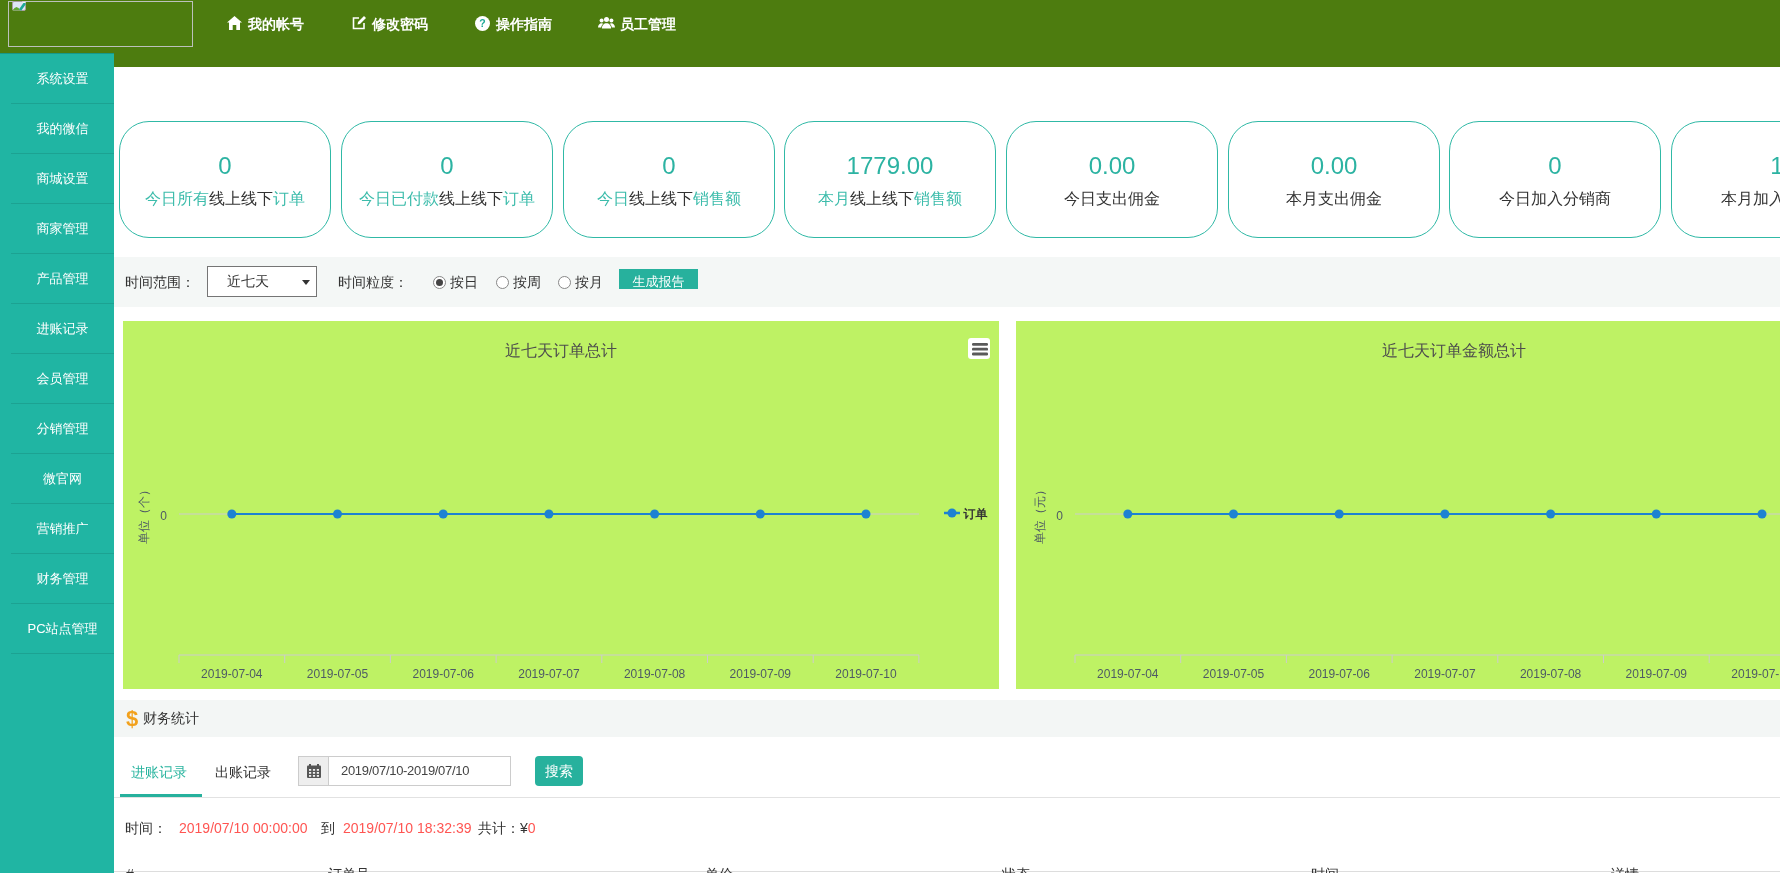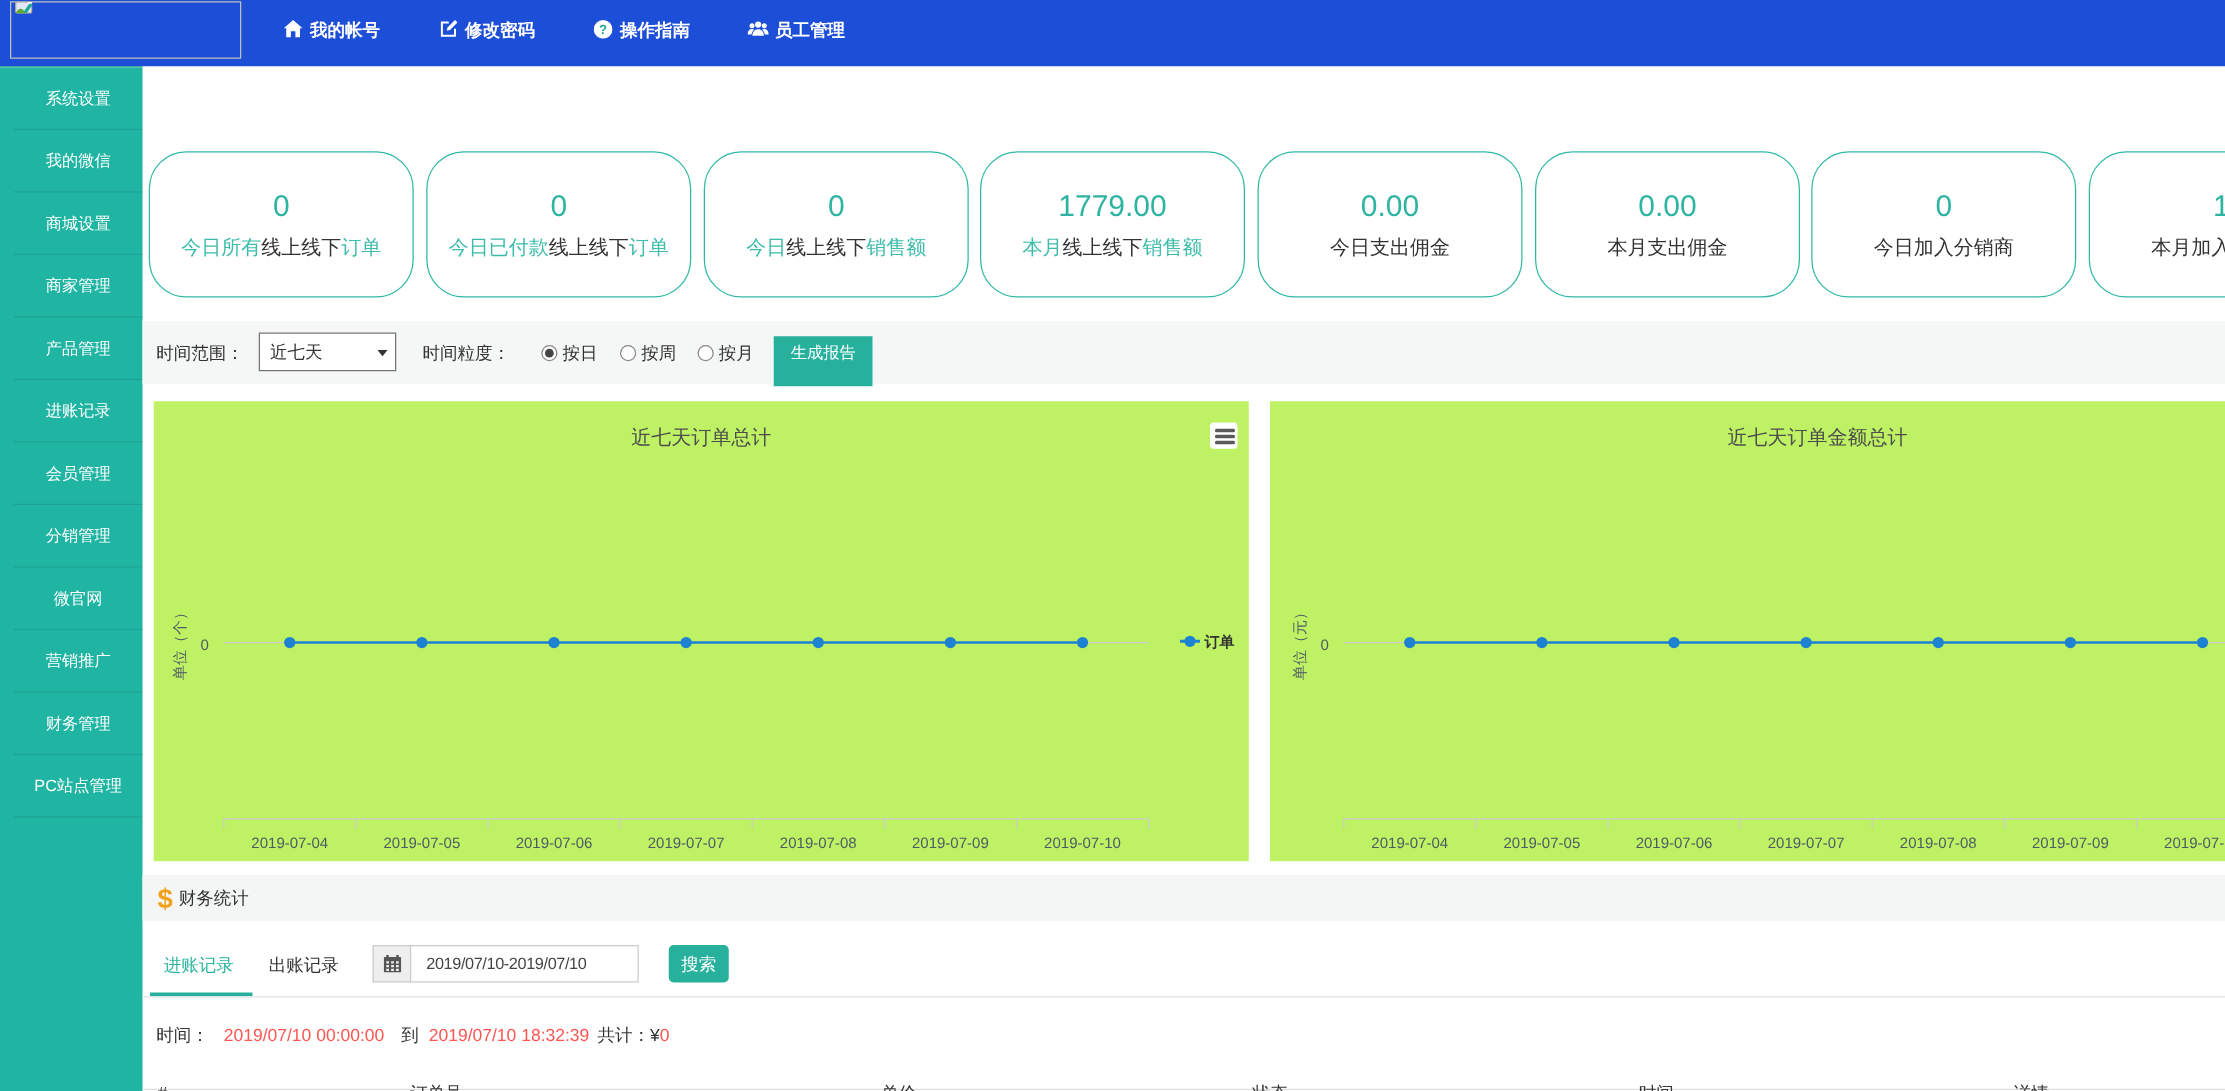--- a/index.html
+++ b/index.html
@@ -1,21 +1,21 @@
 <!DOCTYPE html>
 <html><head>
 <meta charset="utf-8">
 <style>
 * { margin:0; padding:0; box-sizing:border-box; }
 html,body { width:1780px; height:873px; overflow:hidden; background:#fff; }
 body { font-family:"Liberation Sans", sans-serif; }
 #page { position:relative; width:1780px; height:873px; overflow:hidden; background:#fff; }
 
 
-#topbar { position:absolute; left:0; top:0; width:1780px; height:53px; background:#1d4ed8; }
+#topbar { position:absolute; left:0; top:0; width:1780px; height:67px; background:#4d7c0f; }
 #logobox { position:absolute; left:8px; top:1px; width:185px; height:46px; border:1px solid #bcc1bc; }
 .navitem { position:absolute; top:0; height:53px; color:#fff; font-size:14px; font-weight:bold; line-height:49px; }
 .navicon { position:absolute; top:16px; }
 
 
 #sidebar { position:absolute; left:0; top:54px; width:114px; height:819px; background:#20b5a3;padding-left:11px; }
 #topsep { position:absolute; left:0; top:53px; width:114px; height:1px; background:#17988a; }
 #sidebar ul { list-style:none; }
 #sidebar li { height:50px; line-height:50px; text-align:center; color:#fff; font-size:13px; border-bottom:1px solid rgba(0,0,0,0.10); }
 
@@ -27,25 +27,25 @@
 
 
 .card { position:absolute; top:121px; width:212px; height:117px; border:1px solid #30b9a6; border-radius:30px; background:#fff; text-align:center; }
 .card .num { margin-top:31px; font-size:24px; color:#2cb3a2; line-height:26px; }
 .card .lbl { margin-top:11px; font-size:16px; line-height:18px; color:#3cbcab; white-space:nowrap; }
 .card .lbl b { font-weight:normal; color:#333; }
 
 
 #filter { position:absolute; left:114px; top:257px; width:1666px; height:50px; background:#f4f7f6; }
 #filter .lab { position:absolute; top:0; height:50px; line-height:50px; font-size:14px; color:#333; }
-#sel { position:absolute; left:93px; top:9px; width:110px; height:31px; border:1px solid #757575; background:#fff; font-size:14px; color:#333; line-height:29px; padding-left:8px; }
+#sel { position:absolute; left:93px; top:9px; width:110px; height:31px; border:1px solid #757575; background:#fff; font-size:14px; color:#333; line-height:29px; padding-left:19px; }
 #sel .arr { position:absolute; right:6px; top:13px; width:0; height:0; border-left:4.5px solid transparent; border-right:4.5px solid transparent; border-top:5.5px solid #333; }
 .radio { position:absolute; top:19px; width:13px; height:13px; border:1px solid #888; border-radius:50%; background:#fff; }
 .radio.on::after { content:""; position:absolute; left:2px; top:2px; width:7px; height:7px; border-radius:50%; background:#444; }
-#genbtn { position:absolute; left:505px; top:12px; width:79px; height:40px; background:#27b19d; color:#fff; font-size:13px; text-align:center; line-height:26px; }
+#genbtn { position:absolute; left:505px; top:12px; width:79px; height:20px; background:#27b19d; color:#fff; font-size:13px; text-align:center; line-height:26px; }
 
 
 .panel { position:absolute; top:321px; width:876px; height:368px; background:#bef264; }
 
 
 #finbar { position:absolute; left:114px; top:700px; width:1666px; height:37px; background:#f3f6f5; }
 #finbar .d { position:absolute; left:12px; top:6px; color:#f2a11c; font-size:22px; font-weight:bold; }
 #finbar .t { position:absolute; left:29px; top:10px; color:#333; font-size:14px; }
 
 

